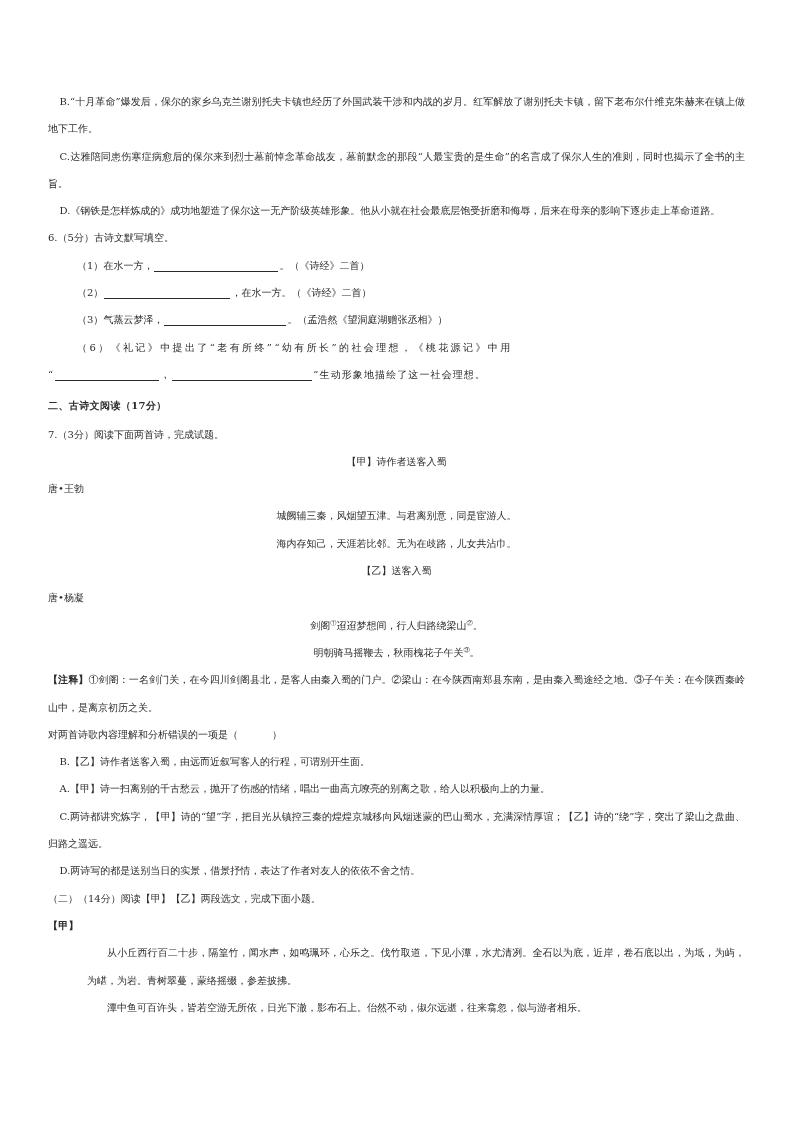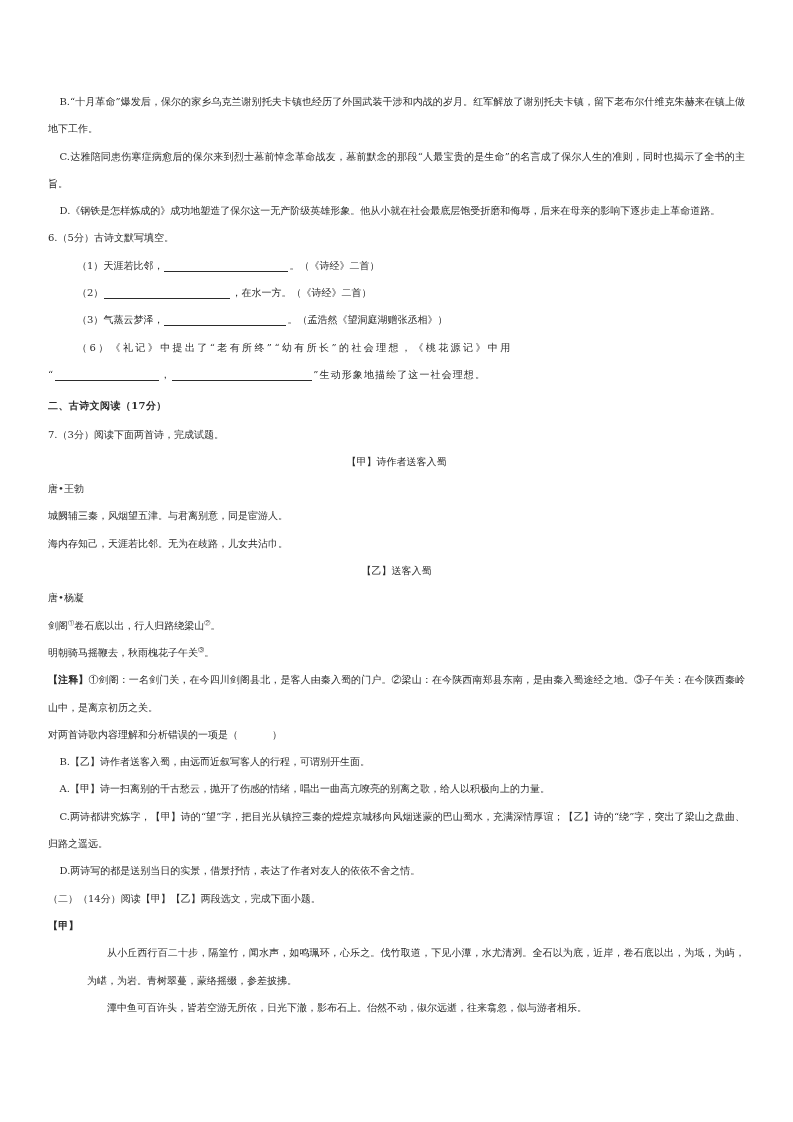--- a/index.html
+++ b/index.html
@@ -68,21 +68,21 @@
     vertical-align: -3px;
     margin: 0 1px;
   }
   .blank-w1 { width: 124px; }
   .blank-w2 { width: 126px; }
   .blank-w3 { width: 122px; }
   .blank-w4 { width: 104px; }
   .blank-w5 { width: 140px; }
   .poem-title { text-align: center; text-indent: 0; }
   .poem-author { text-indent: 0; }
-  .poem-line { text-align: left; text-indent: 0; }
+  .poem-line { text-align: center; text-indent: 0; }
 
   .bold { font-weight: bold; }
 
   sup {
     font-size: .62em;
     vertical-align: super;
     line-height: 0;
   }
 
   .paren-blank {
@@ -102,21 +102,21 @@
 <div class="page">
   <div class="doc">
 
     <p class="indent1">B.“十月革命”爆发后，保尔的家乡乌克兰谢别托夫卡镇也经历了外国武装干涉和内战的岁月。红军解放了谢别托夫卡镇，留下老布尔什维克朱赫来在镇上做地下工作。</p>
     <p class="indent1">C.达雅陪同患伤寒症病愈后的保尔来到烈士墓前悼念革命战友，墓前默念的那段“人最宝贵的是生命”的名言成了保尔人生的准则，同时也揭示了全书的主旨。</p>
     <p class="indent1">D.《钢铁是怎样炼成的》成功地塑造了保尔这一无产阶级英雄形象。他从小就在社会最底层饱受折磨和侮辱，后来在母亲的影响下逐步走上革命道路。</p>
 
     <p class="qnum">6.（5分）古诗文默写填空。</p>
 
     <p class="sub-item">
-      <span>（1）</span><span>天涯若比邻，</span><span class="blank blank-w1"></span><span>。（《诗经》二首）</span>
+      <span>（1）</span><span>在水一方，</span><span class="blank blank-w1"></span><span>。（《诗经》二首）</span>
     </p>
 
     <p class="sub-item">
       <span>（2）</span><span class="blank blank-w2"></span><span>，在水一方。（《诗经》二首）</span>
     </p>
 
     <p class="sub-item">
       <span>（3）</span><span>气蒸云梦泽，</span><span class="blank blank-w3"></span><span>。（孟浩然《望洞庭湖赠张丞相》）</span>
     </p>
 
@@ -130,21 +130,21 @@
     <p class="qnum">7.（3分）阅读下面两首诗，完成试题。</p>
 
     <p class="poem-title">【甲】诗作者送客入蜀</p>
     <p class="poem-author">唐•王勃</p>
     <p class="poem-line">城阙辅三秦，风烟望五津。与君离别意，同是宦游人。</p>
     <p class="poem-line">海内存知己，天涯若比邻。无为在歧路，儿女共沾巾。</p>
 
     <p class="poem-title">【乙】送客入蜀</p>
     <p class="poem-author">唐•杨凝</p>
     <p class="poem-line">
-      <span>剑阁</span><sup>①</sup><span>卷石底以出，行人归路绕梁山</span><sup>②</sup><span>。</span>
+      <span>剑阁</span><sup>①</sup><span>迢迢梦想间，行人归路绕梁山</span><sup>②</sup><span>。</span>
     </p>
     <p class="poem-line">
       <span>明朝骑马摇鞭去，秋雨槐花子午关</span><sup>③</sup><span>。</span>
     </p>
 
     <p class="noindent">
       <span class="bold">【注释】</span><span>①剑阁：一名剑门关，在今四川剑阁县北，是客人由秦入蜀的门户。②梁山：在今陕西南郑县东南，是由秦入蜀途经之地。③子午关：在今陕西秦岭山中，是离京初历之关。</span>
     </p>
 
     <p class="noindent">

